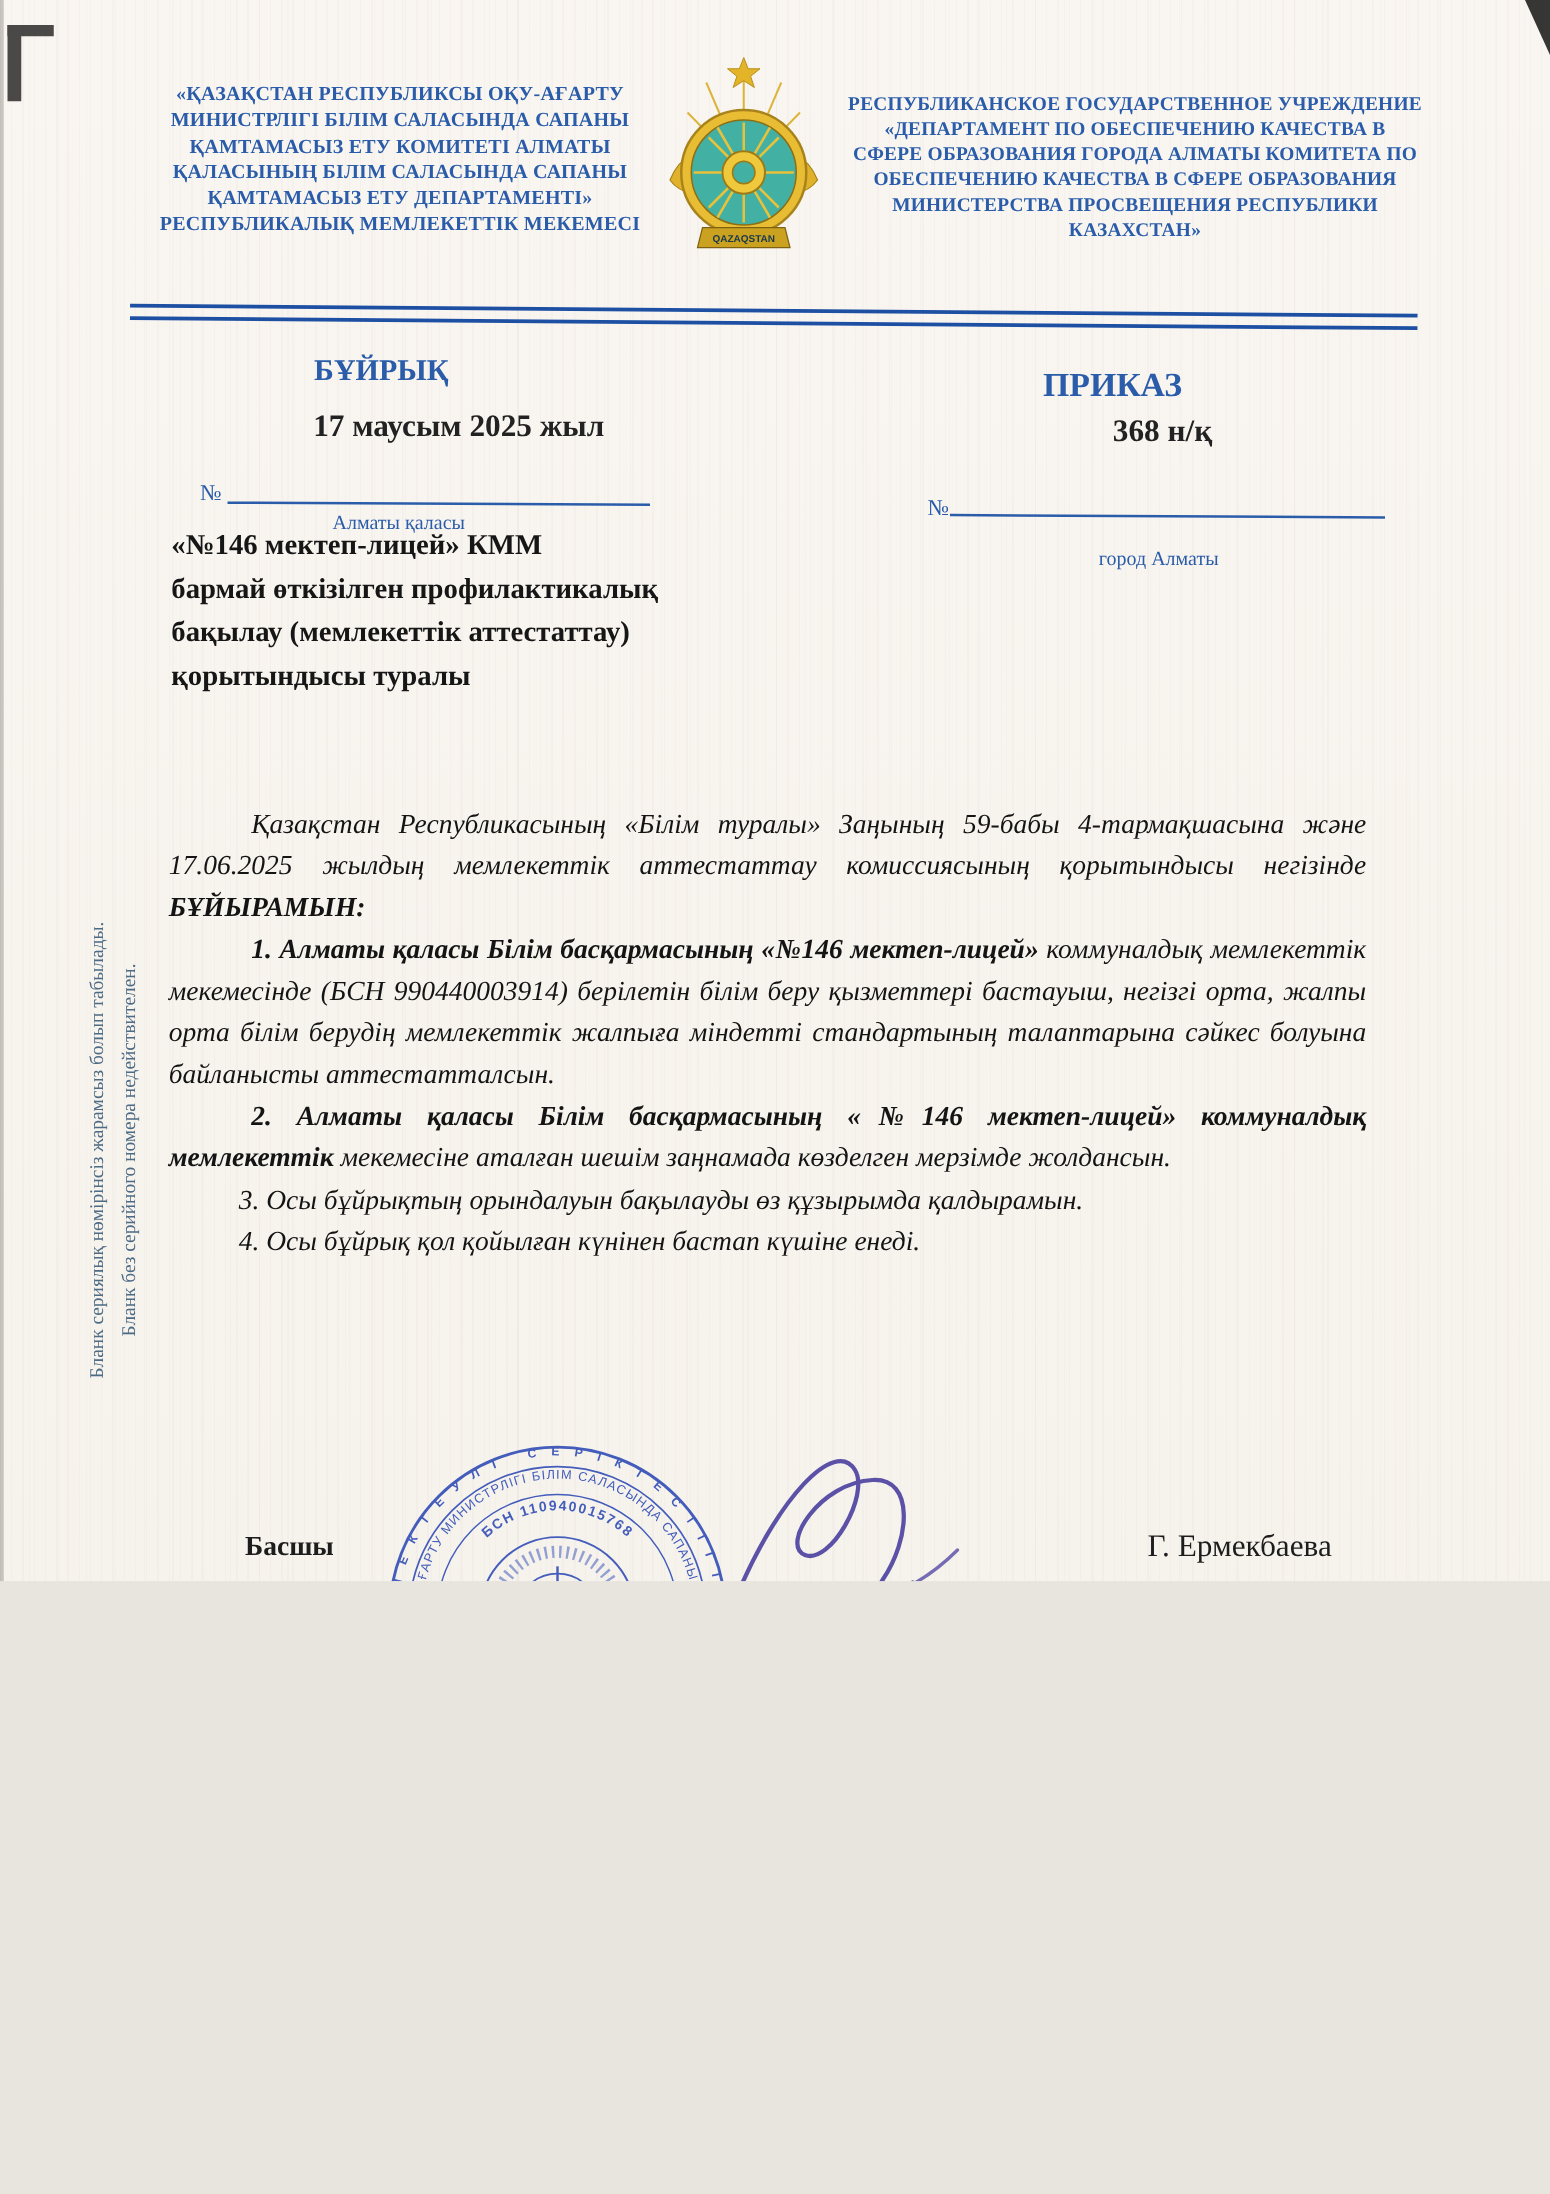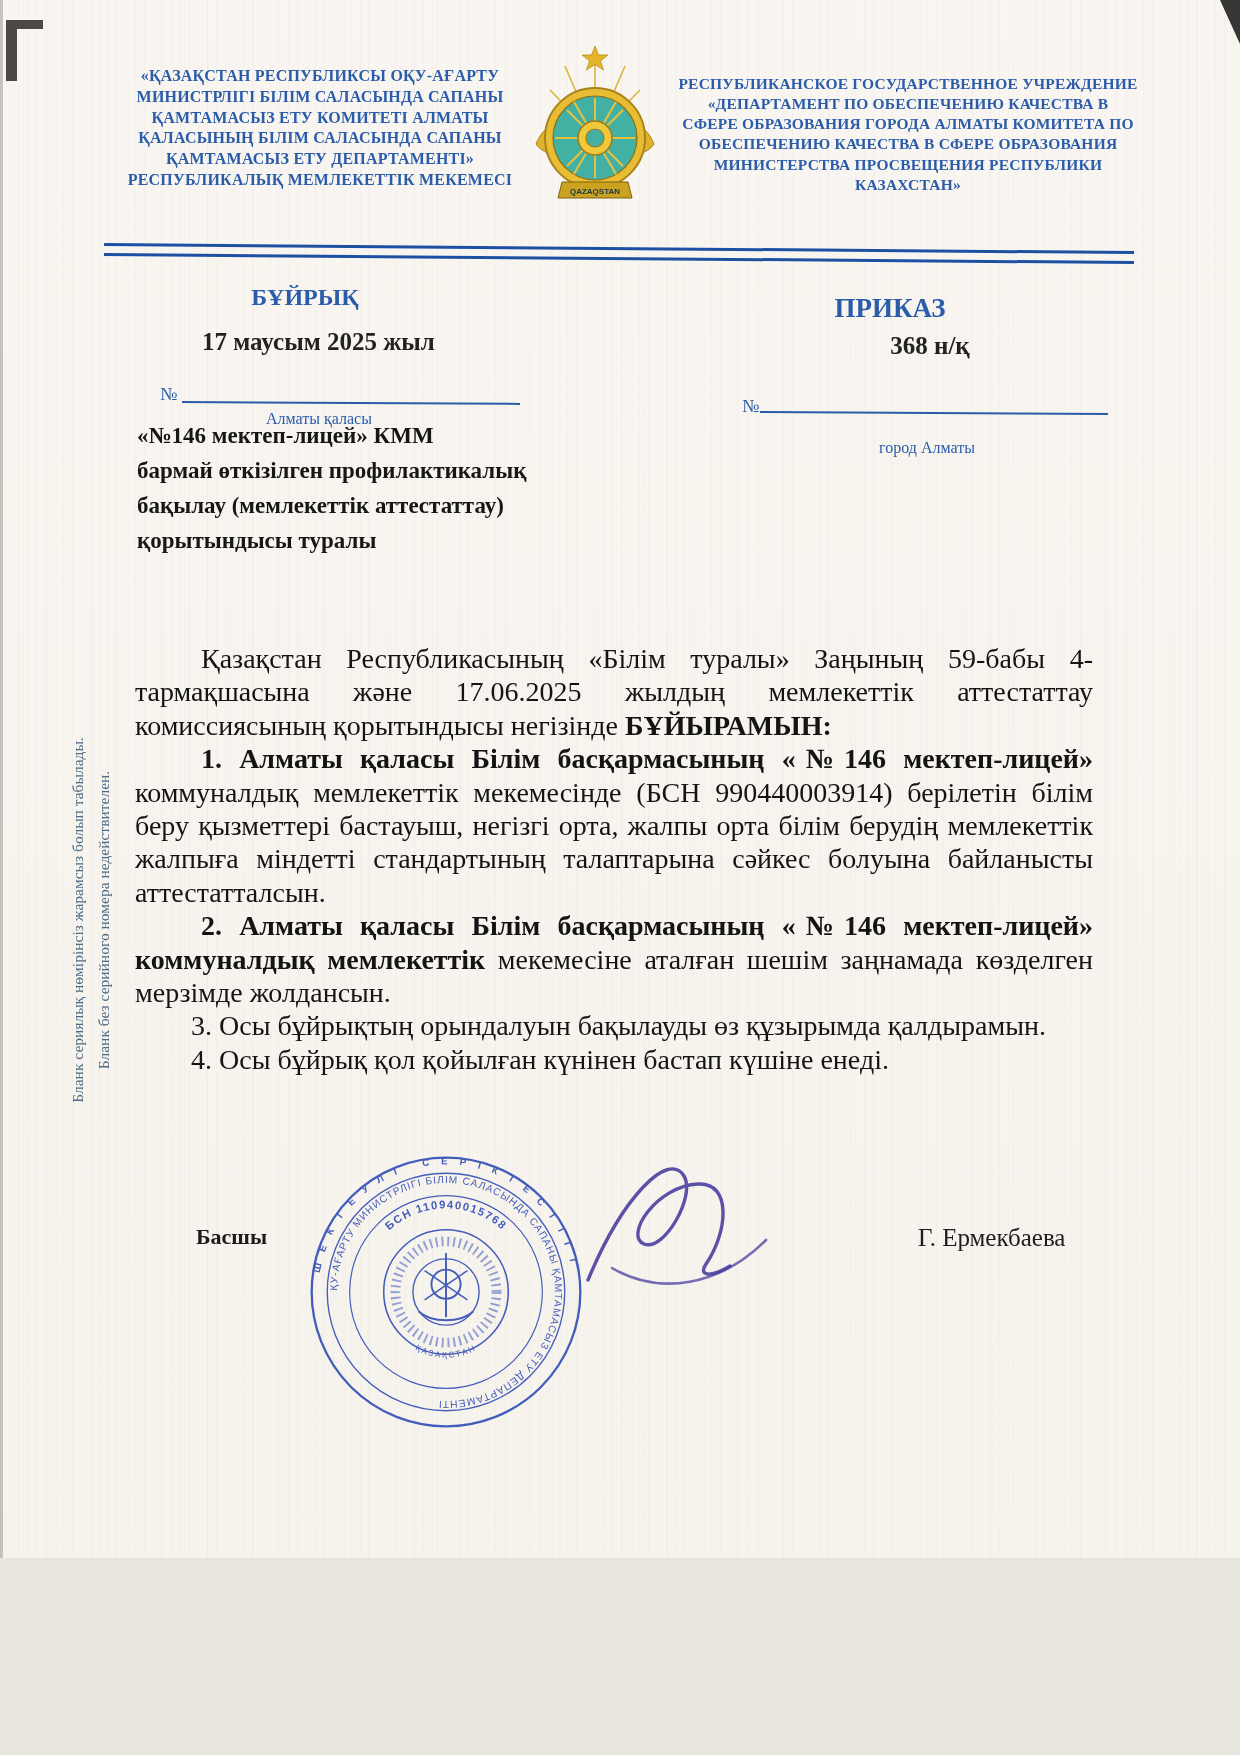--- a/index.html
+++ b/index.html
@@ -1,18 +1,18 @@
 <!DOCTYPE html>
 <html><head>
 <meta charset="utf-8">
 <style>
   html,body{margin:0;padding:0;background:#e8e4de;}
   .page{
     position:relative;
-    width:1240px;height:1558px;
+    width:1240px;height:1265px;
     margin:0 auto;
     overflow:hidden;
     background:
       repeating-linear-gradient(90deg, rgba(195,145,150,.055) 0 1px, rgba(0,0,0,0) 1px 9px),
       repeating-linear-gradient(90deg, rgba(140,150,185,.045) 0 1px, rgba(0,0,0,0) 1px 23px),
       linear-gradient(#f9f6f1,#f6f3ed);
     font-family:"Liberation Serif","DejaVu Serif",serif;
     color:#1d1d1d;
   }
   .abs{position:absolute;}
@@ -31,37 +31,37 @@
     transform:rotate(.45deg);
   }
   
   .order-title{font-weight:bold;color:#2a5caa;text-align:center;}
   .kk-title{left:145px;top:284px;width:320px;font-size:24px;}
   .ru-title{left:768px;top:293px;width:244px;font-size:27px;}
   .num-sign{font-size:18px;color:#2a5caa;}
   .num-sign-kk{left:160px;top:384px;}
   .num-sign-ru{left:742px;top:396px;}
   .hand-value{font-weight:bold;color:#222;font-size:25px;}
-  .date-kk{left:202px;top:328px;width:330px;}
+  .date-kk{left:202px;top:328px;width:330px;text-align:center;}
   .num-ru{left:780px;top:332px;width:300px;text-align:center;}
   .blank-line{height:0;border-top:2.5px solid #2a5caa;}
   .line-kk{left:182px;top:402px;width:338px;transform:rotate(.3deg);}
   .line-ru{left:760px;top:412px;width:348px;transform:rotate(.3deg);}
   .city-label{font-size:16px;color:#2a5caa;text-align:center;}
   .city-kk{left:214px;top:410px;width:210px;}
   .city-ru{left:822px;top:422px;width:210px;margin-top:17px;}
   
   .subject{
     left:137px;top:418px;width:530px;
     font-weight:bold;font-size:23px;line-height:35px;color:#161616;
   }
   
   .body-text{
     left:135px;top:642px;width:958px;
-    font-size:28px;line-height:33.4px;text-align:justify;color:#141414;
+    font-size:22px;line-height:33.4px;text-align:justify;color:#141414;font-style:italic;
   }
   .body-text p{margin:0;text-indent:66px;}
   .body-text p.tight{text-indent:56px;}
   b{font-weight:bold;}
   
   .sig-position{left:196px;top:1224px;font-size:22px;font-weight:bold;}
   .sig-name{left:918px;top:1224px;font-size:25px;font-weight:normal;}
   
   .stamp{left:300px;top:1146px;opacity:.93;}
   .ink-signature{left:560px;top:1128px;}

